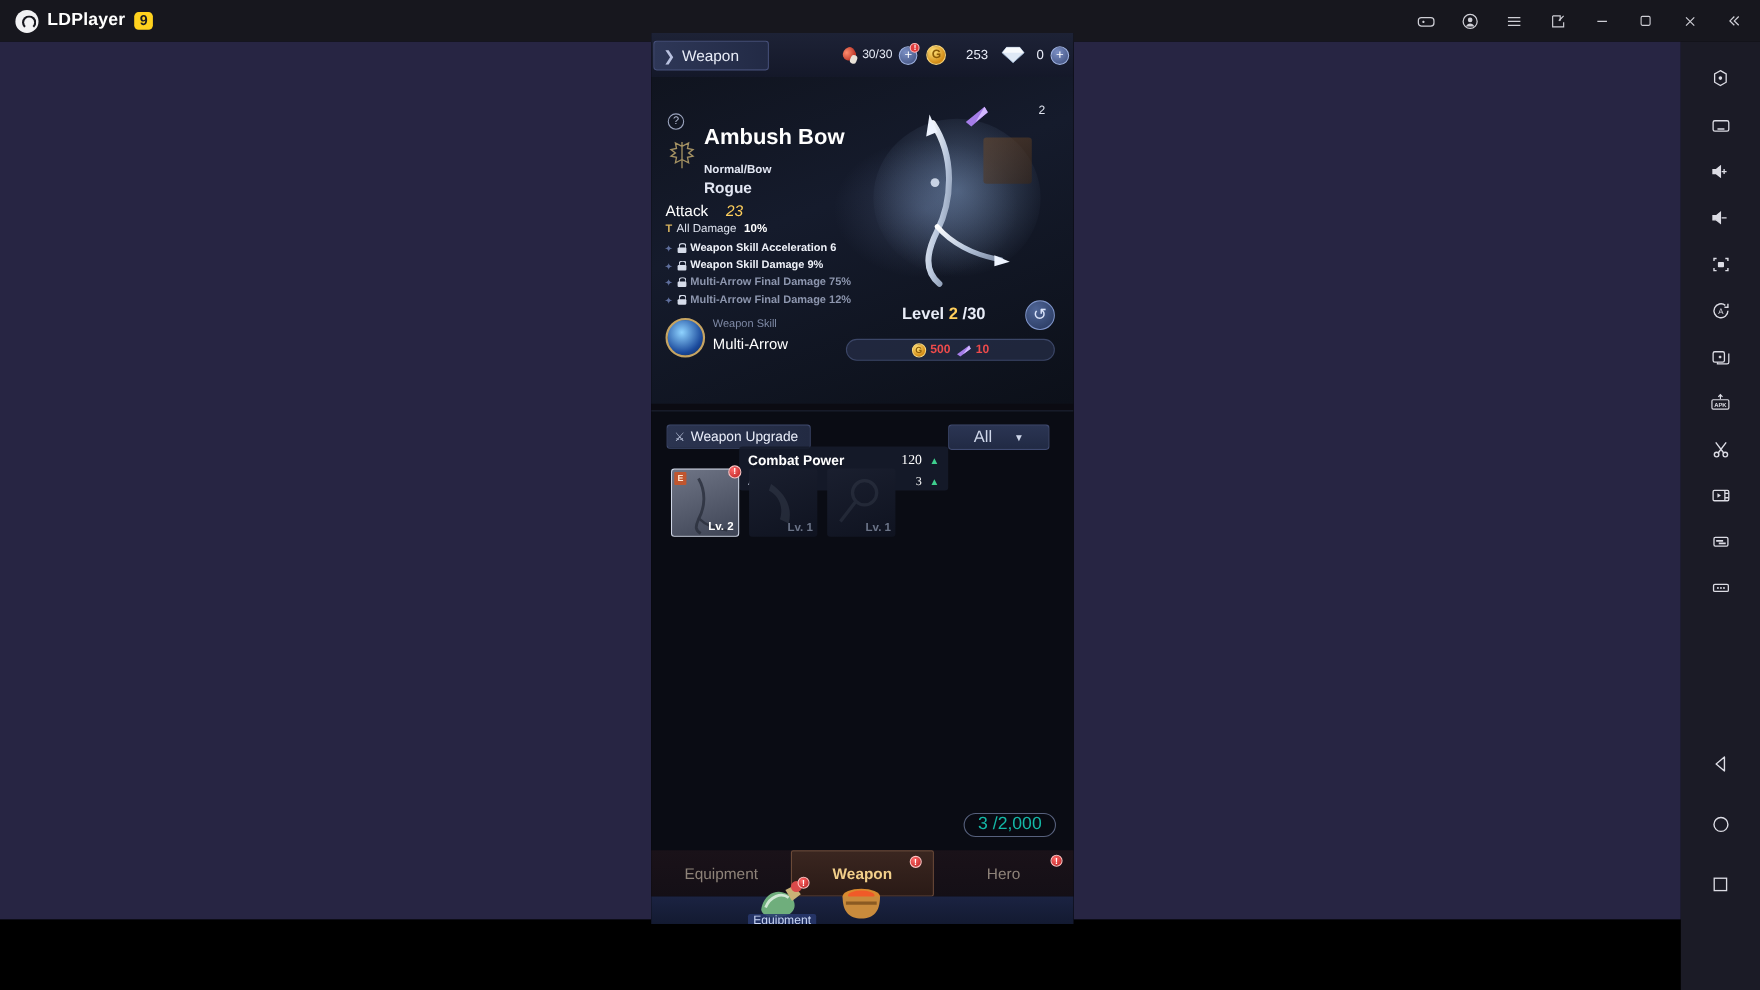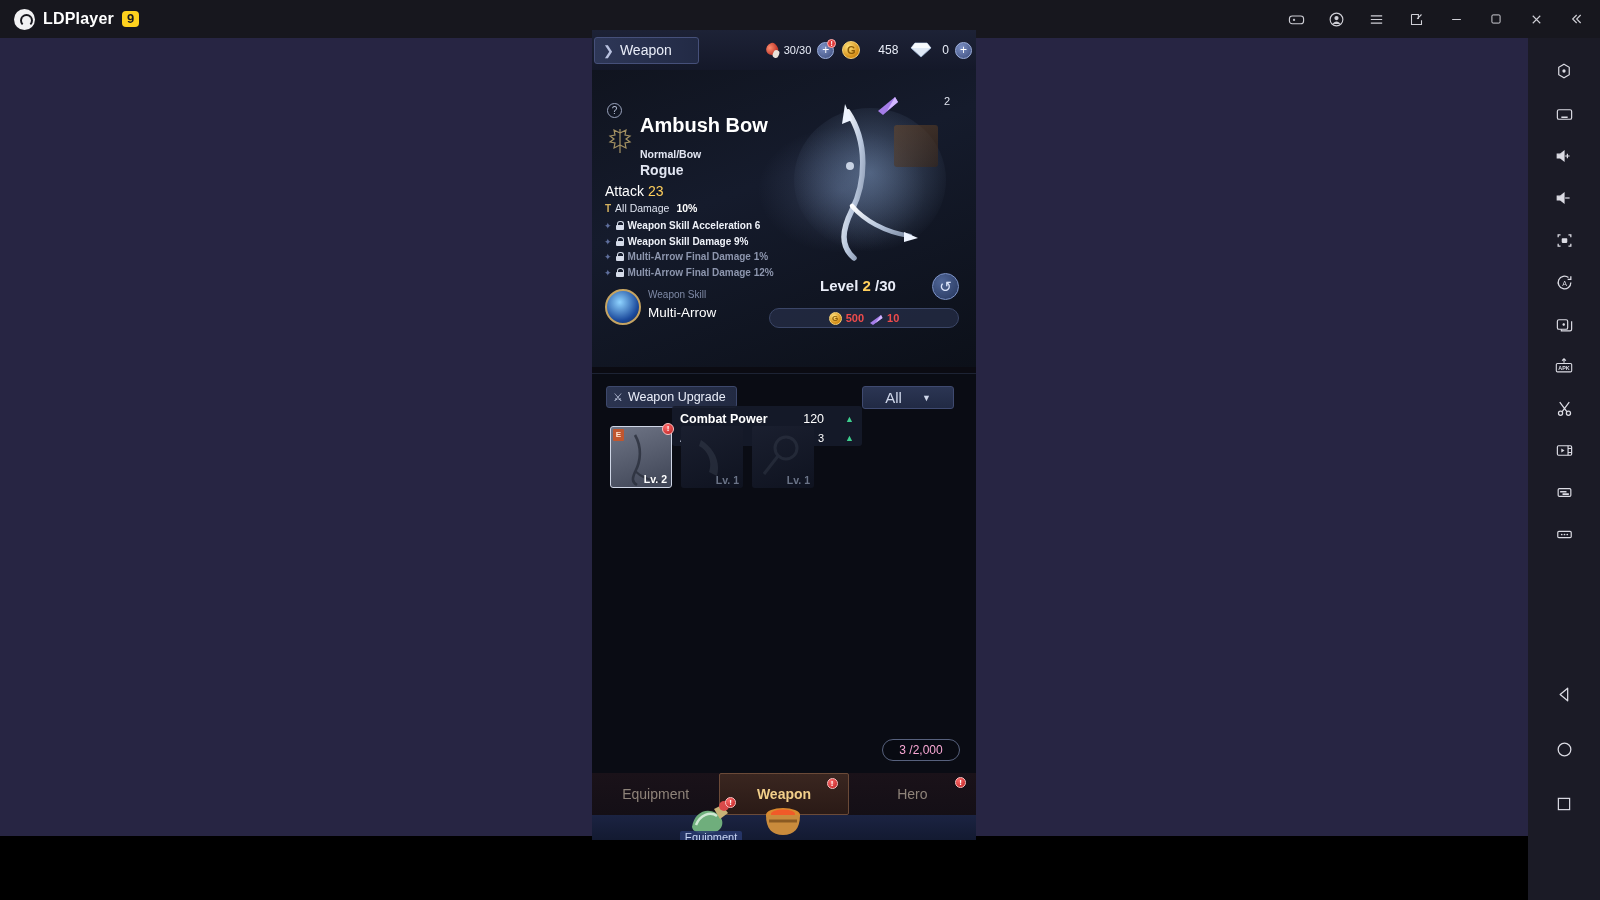--- a/index.html
+++ b/index.html
@@ -117,21 +117,21 @@
     position: absolute; left: 15px; top: 33px; width: 15px; height: 15px;
     border-radius: 50%; border: 1px solid #9aa3bd; color: #b7bfd6;
     font-size: 10px; line-height: 13px; text-align: center;
   }
   .rank-emblem { position: absolute; left: 12px; top: 55px; width: 32px; height: 32px; opacity: .9; }
   .item-name { position: absolute; left: 48px; top: 44px; color: #fff; font-size: 20px; font-weight: bold; }
   .item-sub1 { position: absolute; left: 48px; top: 78px; color: #e2e6f2; font-size: 10.5px; font-weight: bold; }
   .item-sub2 { position: absolute; left: 48px; top: 92px; color: #e2e6f2; font-size: 14px; font-weight: bold; }
 
   .atk-row { position: absolute; left: 13px; top: 113px; color: #fff; font-size: 14px; }
-  .atk-row .num { color: #ffcf5c; margin-left: 4px; }
+  .atk-row .num { color: #ffcf5c; margin-left: 16px; font-style: italic; }
   .dmg-row { position: absolute; left: 13px; top: 132px; display: flex; align-items: center; gap: 4px; }
   .dmg-row .tmark { color: #d4b15e; font-size: 10px; font-weight: bold; }
   .dmg-row .txt { color: #dfe4f0; font-size: 10.5px; }
   .dmg-row .pct { color: #fff; font-size: 10.5px; font-weight: bold; margin-left: 3px; }
 
   .affix { position: absolute; left: 12px; display: flex; align-items: center; gap: 4px; }
   .affix .dot { color: #5f6f9d; font-size: 9px; }
   .affix .lock { width: 8px; height: 9px; position: relative; }
   .affix .lock::before {
     content: ""; position: absolute; left: 1.5px; top: 0; width: 5px; height: 4px;
@@ -233,21 +233,21 @@
 
   .tooltip {
     position: absolute; left: 80px; top: 32px; width: 190px; height: 40px;
     background: rgba(22,27,42,.92); border-radius: 3px;
     padding: 3px 8px 0 8px;
   }
   .tt-row { display: flex; align-items: center; justify-content: space-between; height: 19px; }
   .tt-row .k { font-size: 12.5px; }
   .tt-row.r1 .k { color: #ffffff; font-weight: bold; }
   .tt-row.r2 .k { color: #b9c1d4; font-size: 11px; }
-  .tt-row .v { display: flex; align-items: center; gap: 21px; font-size: 12.5px; color: #ffffff; }
+  .tt-row .v { display: flex; align-items: center; gap: 7px; font-size: 12.5px; color: #ffffff; font-family: Liberation Serif, serif; }
   .tt-row.r2 .v { font-size: 11px; }
   .up-arrow { color: #3ecf8e; font-size: 9px; }
 
   .grid { position: absolute; left: 18px; top: 52px; display: flex; gap: 9px; }
   .cell {
     width: 62px; height: 62px; border-radius: 3px; position: relative;
     background: linear-gradient(160deg,#1a1f2f,#0f1320);
   }
   .cell.sel {
     background: linear-gradient(160deg,#6f7586,#3e4455);
@@ -268,21 +268,21 @@
     background: radial-gradient(circle at 35% 30%,#ff6a6a,#b81d1d);
     border: 1px solid #ffc2c2; color: #fff; font-size: 8px; line-height: 10px;
     text-align: center; font-weight: bold;
   }
 
   .capsule {
     position: absolute; right: 16px; bottom: 12px; min-width: 78px; height: 22px; padding: 0 12px;
     border-radius: 11px; background: rgba(8,10,18,.9); border: 1px solid #5a6party;
     border: 1px solid #57617d;
     display: flex; align-items: center; justify-content: center;
-    color: #f9a8d4; font-size: 12px;
+    color: #14b8a6; font-size: 16px;
   }
 
   
   .btabs {
     position: absolute; left: 0; top: 743px; width: 384px; height: 42px;
     background: linear-gradient(180deg,#1a1219,#140f16);
     display: flex;
   }
   .btab {
     flex: 1; display: flex; align-items: center; justify-content: center;
@@ -494,21 +494,21 @@
         <div class="cur">
           <span class="ico-energy"></span>
           <span class="val">30/30</span>
           <span class="plusbtn">
             <span>+</span>
             <span class="redexcl">!</span>
           </span>
         </div>
         <div class="cur" style="margin-left:8px">
           <span class="ico-gold">G</span>
-          <span class="val big" style="margin-left:18px">458</span>
+          <span class="val big" style="margin-left:18px">253</span>
         </div>
         <div class="cur" style="margin-left:6px">
           <span class="ico-gem">
             <svg width="22" height="16" viewBox="0 0 22 16">
               <polygon points="5,1 17,1 21,6 11,15 1,6" fill="#dfe9f6" stroke="#9fb6d4" stroke-width=".8"></polygon>
               <polygon points="5,1 17,1 21,6 1,6" fill="#ffffff" opacity=".75"></polygon>
             </svg>
           </span>
           <span class="val big" style="margin-left:10px">0</span>
           <span class="plusbtn">
@@ -579,21 +579,21 @@
         <span class="t">Weapon Skill Acceleration 6</span>
       </div>
       <div class="affix a2">
         <span class="dot">✦</span>
         <span class="lock"></span>
         <span class="t">Weapon Skill Damage 9%</span>
       </div>
       <div class="affix a3">
         <span class="dot">✦</span>
         <span class="lock"></span>
-        <span class="t">Multi-Arrow Final Damage 1%</span>
+        <span class="t">Multi-Arrow Final Damage 75%</span>
       </div>
       <div class="affix a4">
         <span class="dot">✦</span>
         <span class="lock"></span>
         <span class="t">Multi-Arrow Final Damage 12%</span>
       </div>
 
       <div class="lvl-line">
         <span>Level</span>
         <span class="n">2</span>

